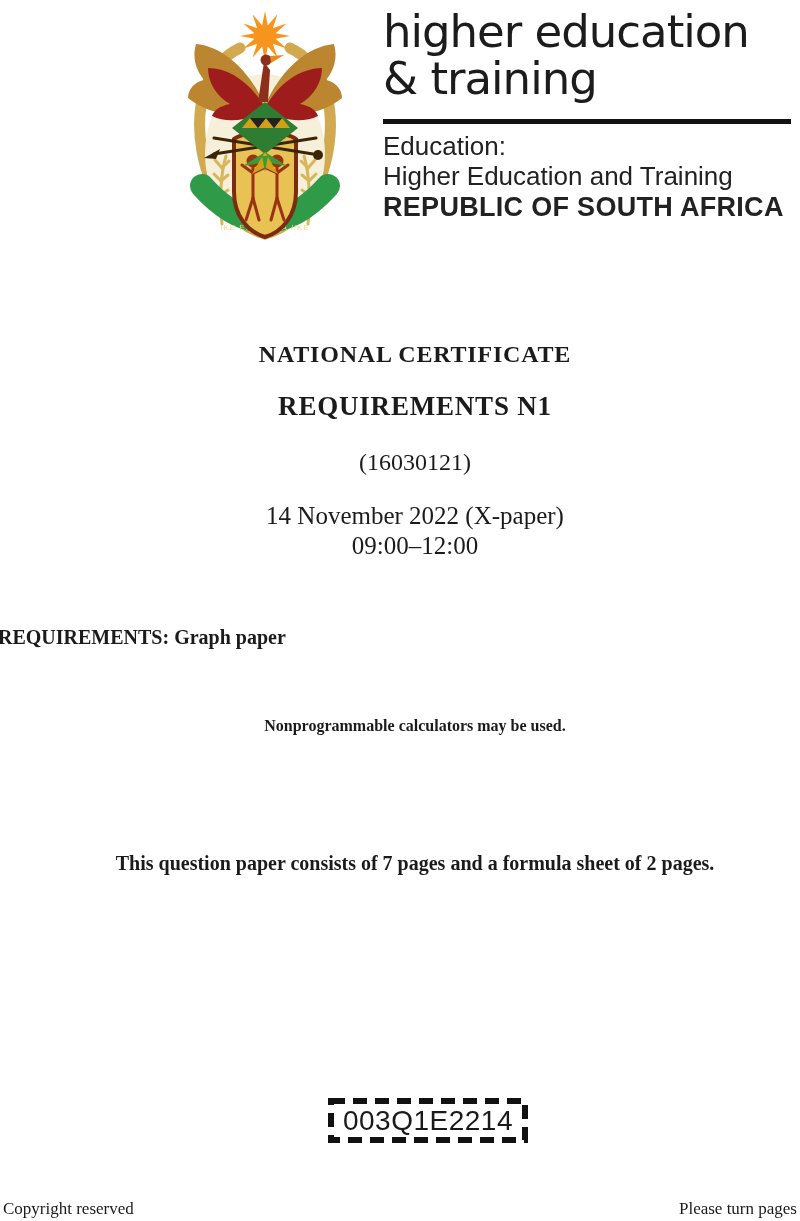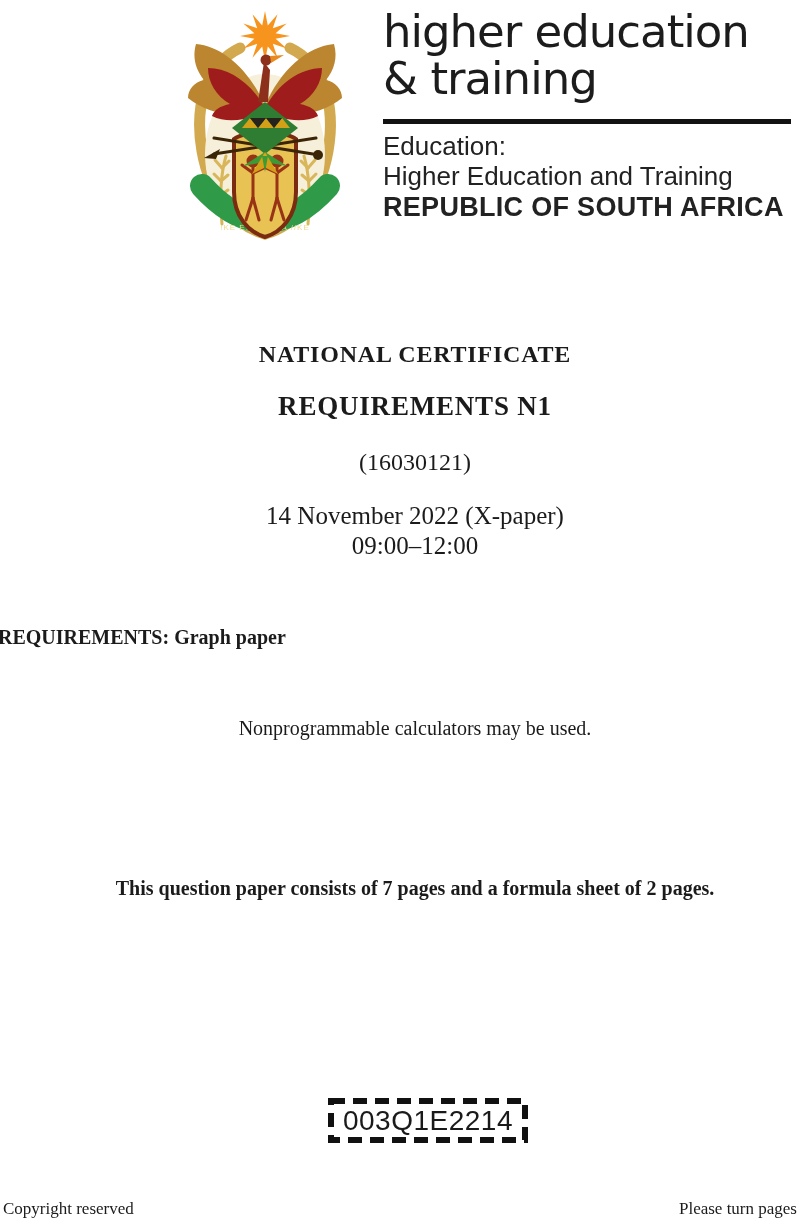--- a/index.html
+++ b/index.html
@@ -36,22 +36,22 @@
   
   .center-col{
     position:absolute;left:30px;top:0;width:770px;height:100%;
     text-align:center;
   }
   .center-col > div{position:absolute;left:0;width:100%;}
   .t-certificate{top:341px;font-size:24px;font-weight:bold;letter-spacing:0.8px;}
   .t-subject{top:391px;font-size:27px;font-weight:bold;letter-spacing:0.8px;}
   .t-code{top:449px;font-size:24px;font-weight:normal;}
   .t-dates{top:501px;font-size:25px;font-weight:normal;line-height:30px;}
-  .note-calc{top:717px;font-size:20px;font-weight:normal;}
-  .note-pages{top:877px;font-size:20px;font-weight:bold;}
+  .note-calc{top:717px;font-size:16px;font-weight:bold;}
+  .note-pages{top:852px;font-size:20px;font-weight:bold;}
   
   .requirements{
     position:absolute;left:-2px;top:626px;
     font-size:20px;font-weight:bold;white-space:nowrap;
   }
   
   .codebox{
     position:absolute;left:328px;top:1098px;width:200px;height:45px;
   }
   .codebox svg{position:absolute;left:0;top:0;}

